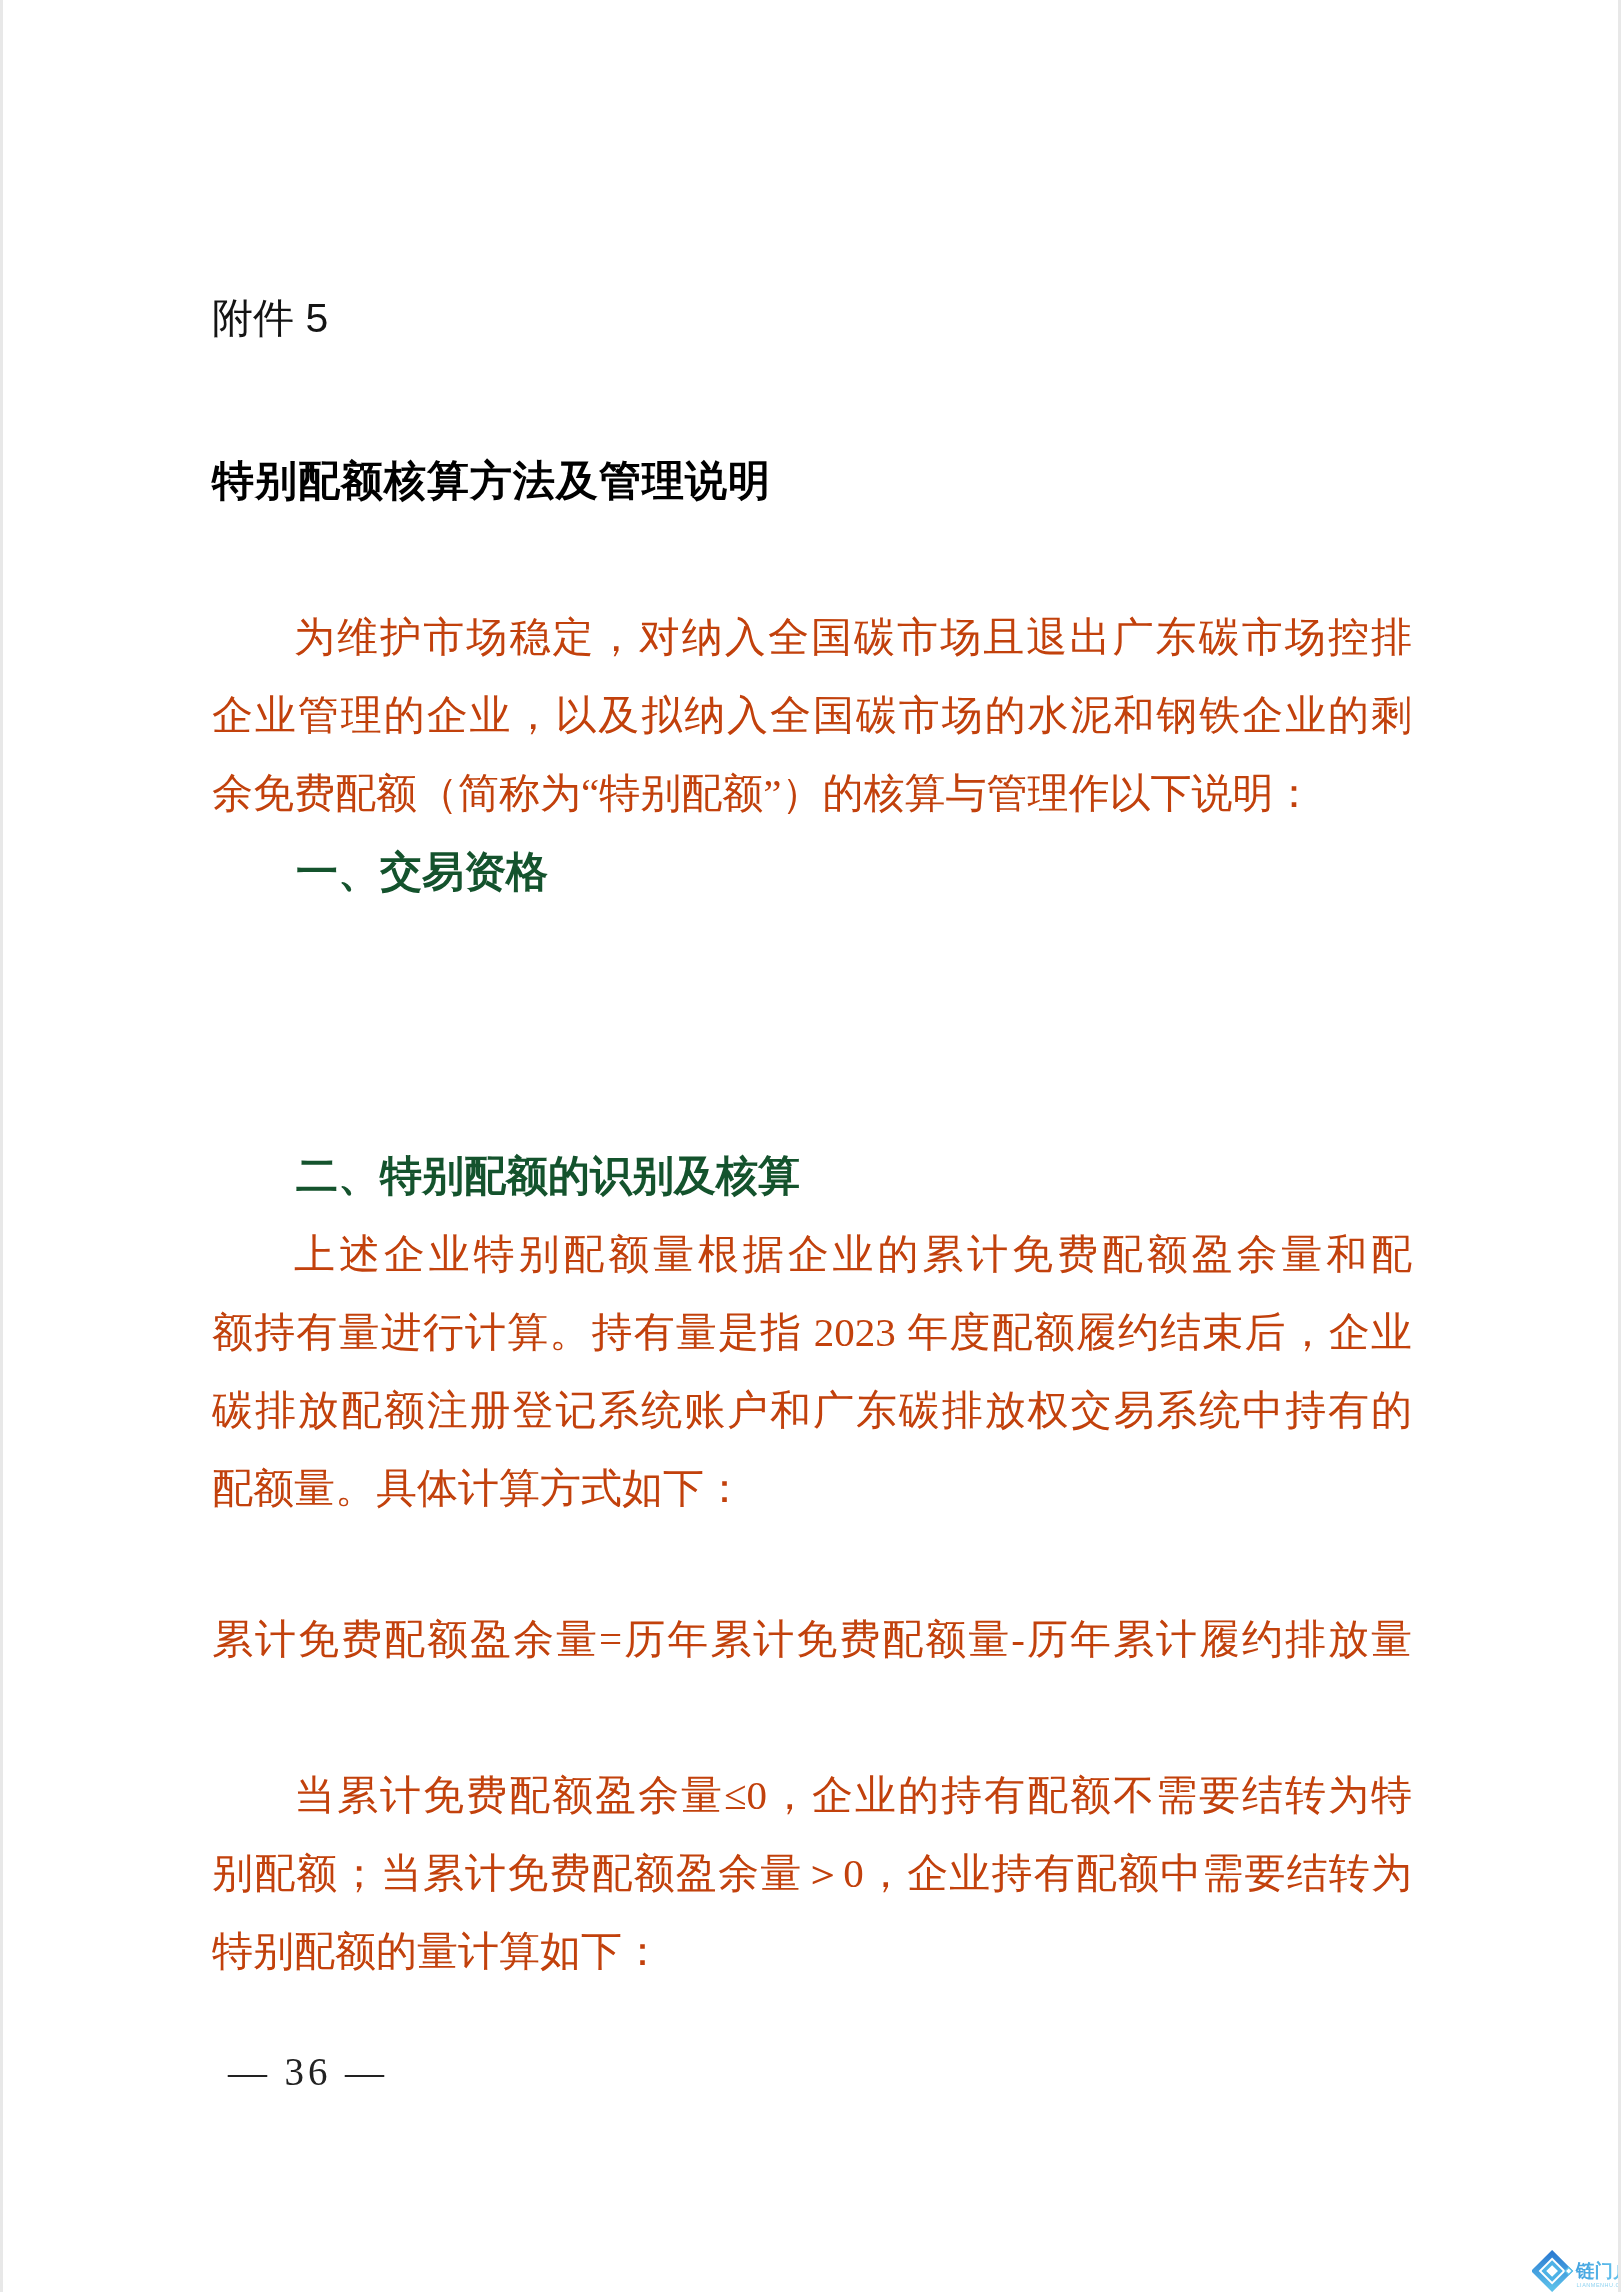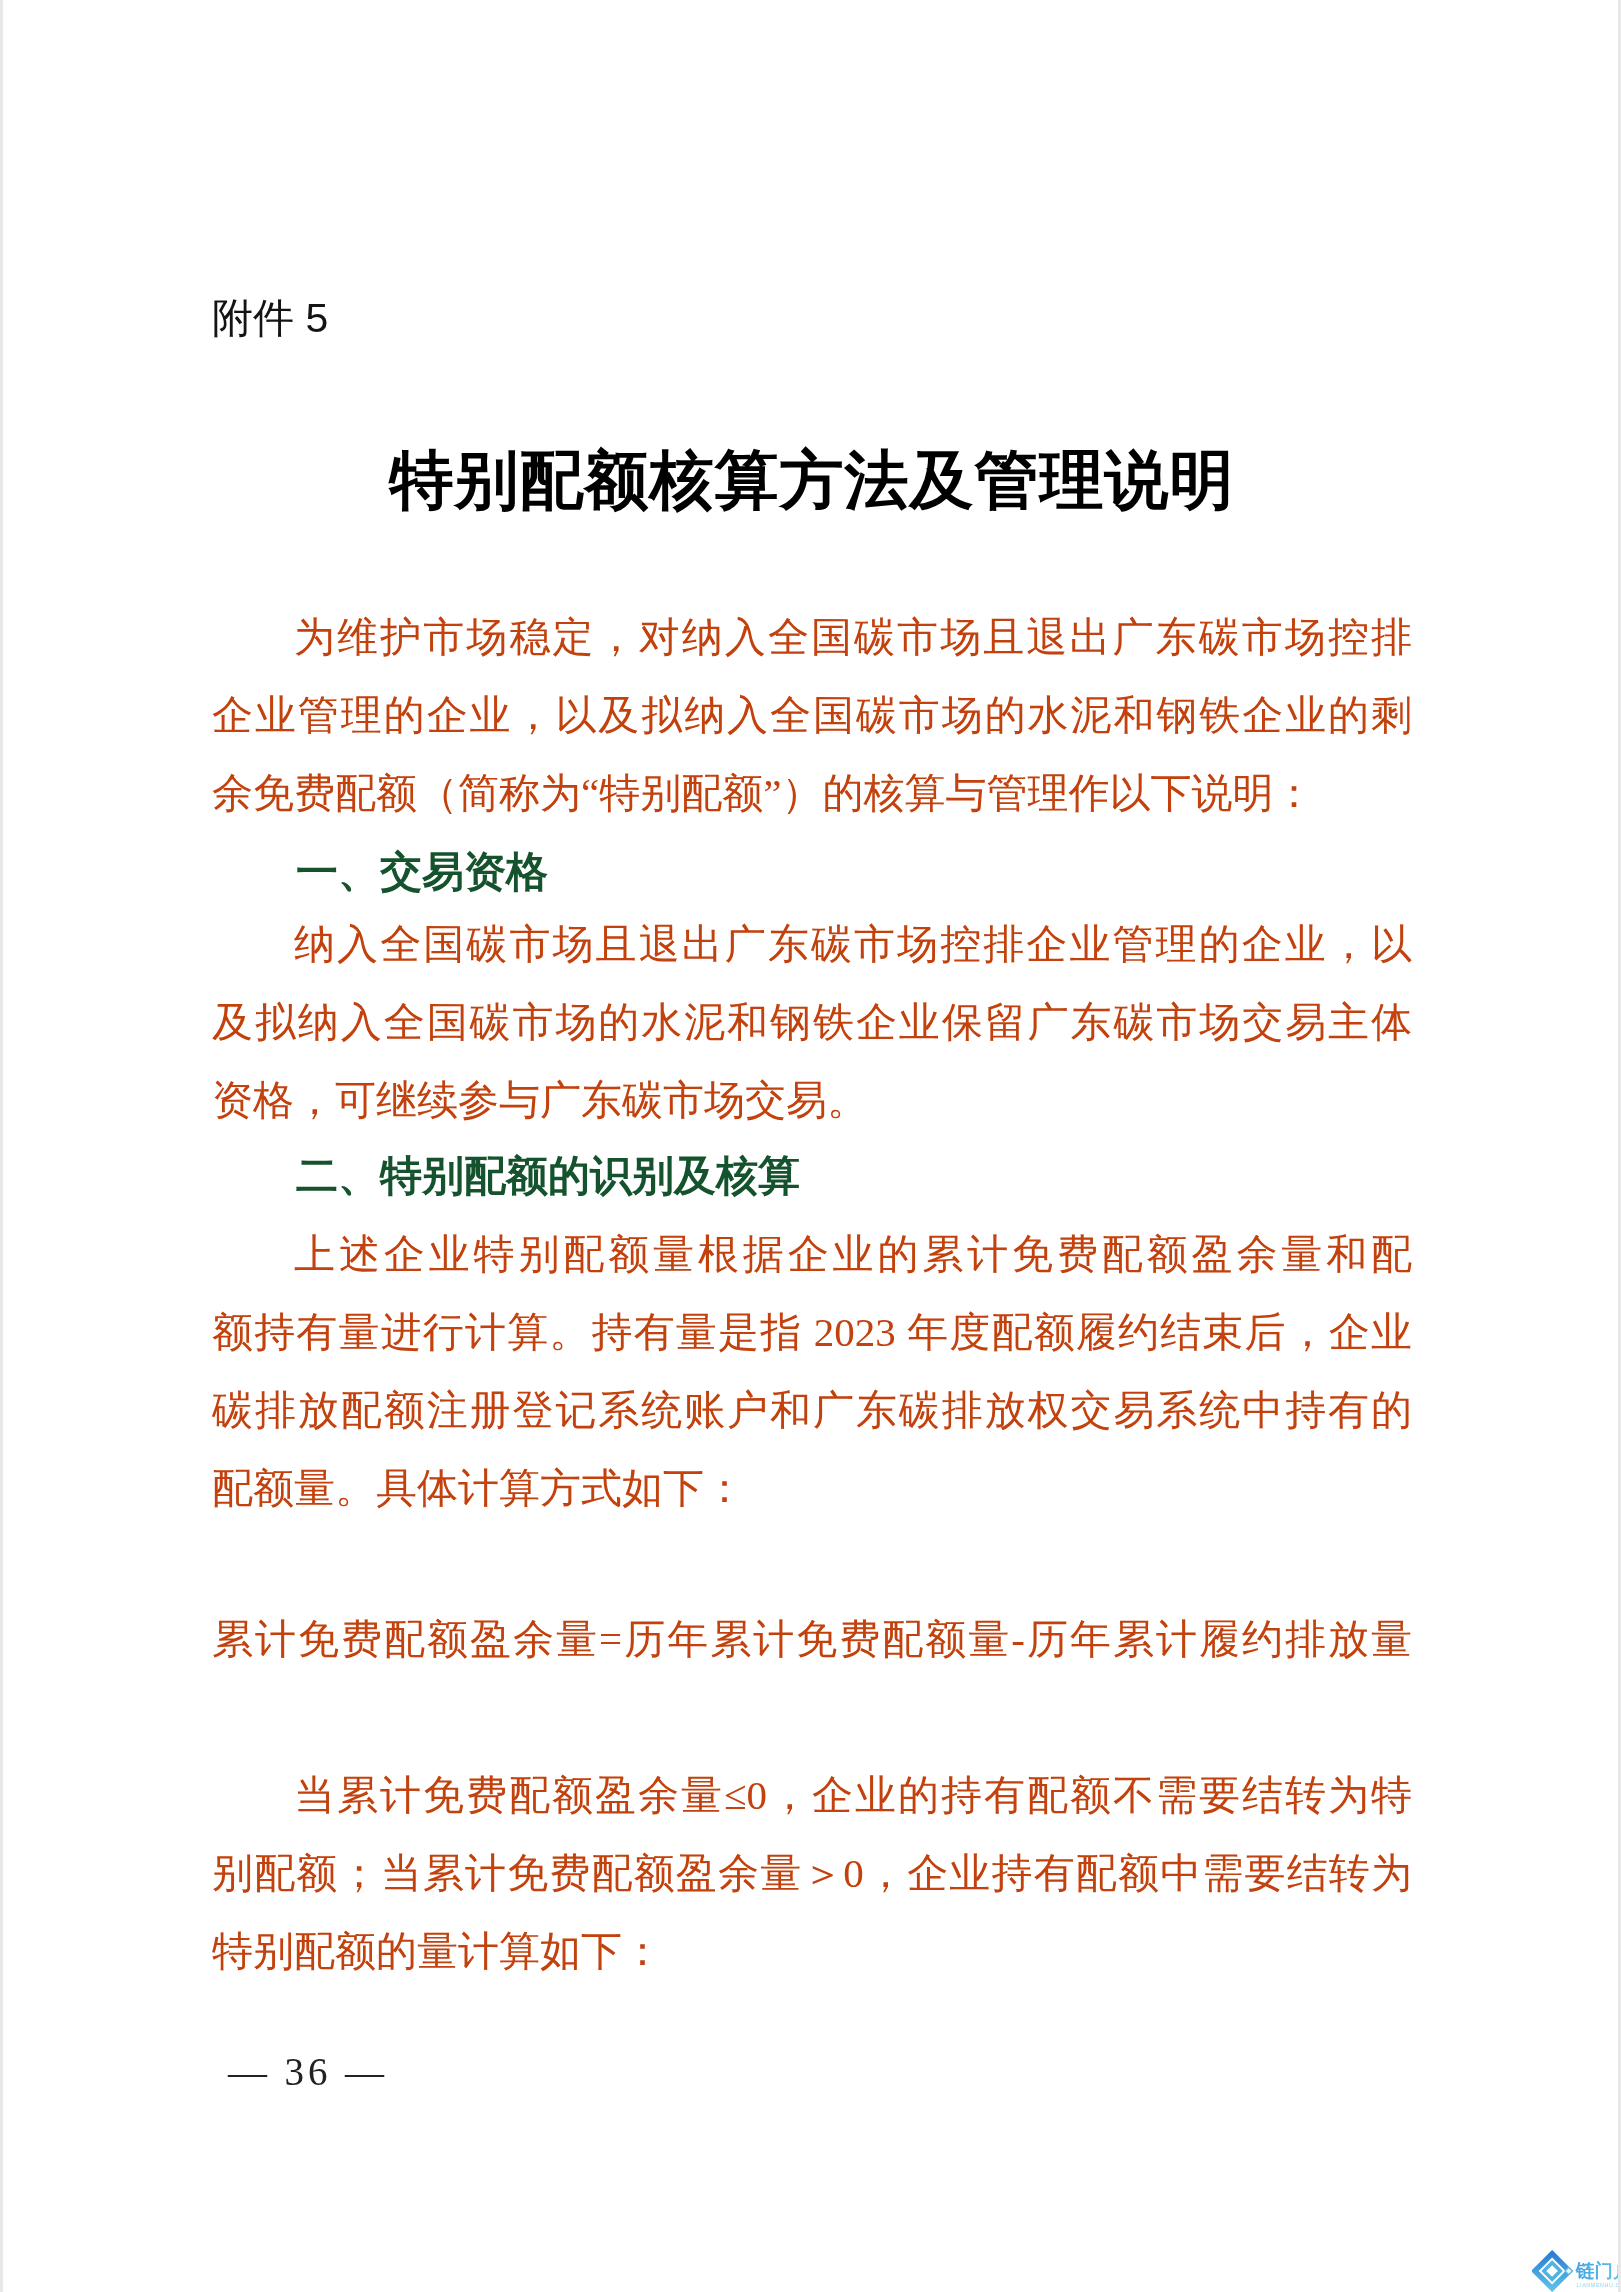--- a/index.html
+++ b/index.html
@@ -13,22 +13,22 @@
     font-family:"Liberation Serif","DejaVu Serif",serif;
   }
   .content{position:absolute;left:209px;width:1200px;}
   .annex{
     top:289px;
     font-family:"Liberation Sans","DejaVu Sans",sans-serif;
     font-size:41px;line-height:59px;color:#141414;
   }
   .doc-title{
     top:440px;margin:0;
-    font-size:64px;line-height:82px;font-weight:700;
-    text-align:center;letter-spacing:1px;color:#000;
+    font-size:42px;line-height:82px;font-weight:700;
+    text-align:left;letter-spacing:1px;color:#000;
     font-family:"Liberation Serif","DejaVu Serif",serif;
   }
   .para{font-size:41px;}
   .line{
     line-height:78px;
     text-align:justify;
     overflow:hidden;
     color:#c2410c;
   }
   .fill{
@@ -68,25 +68,20 @@
   <h1 class="content doc-title">特别配额核算方法及管理说明</h1>
 
   <div class="content para p1">
     <div class="line fill indent">为维护市场稳定，对纳入全国碳市场且退出广东碳市场控排</div>
     <div class="line fill">企业管理的企业，以及拟纳入全国碳市场的水泥和钢铁企业的剩</div>
     <div class="line">余免费配额（简称为“特别配额”）的核算与管理作以下说明：</div>
   </div>
 
   <div class="content heading h1">一、交易资格</div>
 
-  <div class="content para p2">
-    <div class="line fill indent">纳入全国碳市场且退出广东碳市场控排企业管理的企业，以</div>
-    <div class="line fill">及拟纳入全国碳市场的水泥和钢铁企业保留广东碳市场交易主体</div>
-    <div class="line">资格，可继续参与广东碳市场交易。</div>
-  </div>
 
   <div class="content heading h2">二、特别配额的识别及核算</div>
 
   <div class="content para p3">
     <div class="line fill indent">上述企业特别配额量根据企业的累计免费配额盈余量和配</div>
     <div class="line fill">额持有量进行计算。持有量是指 2023 年度配额履约结束后，企业</div>
     <div class="line fill">碳排放配额注册登记系统账户和广东碳排放权交易系统中持有的</div>
     <div class="line">配额量。具体计算方式如下：</div>
   </div>
 

